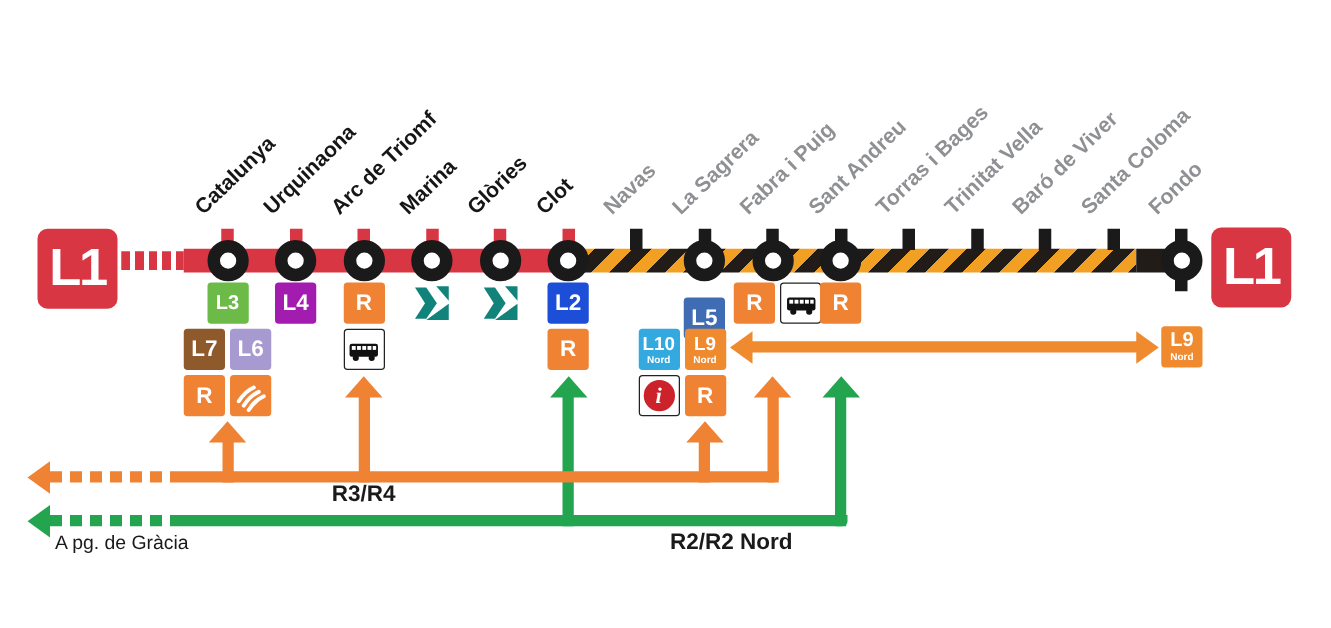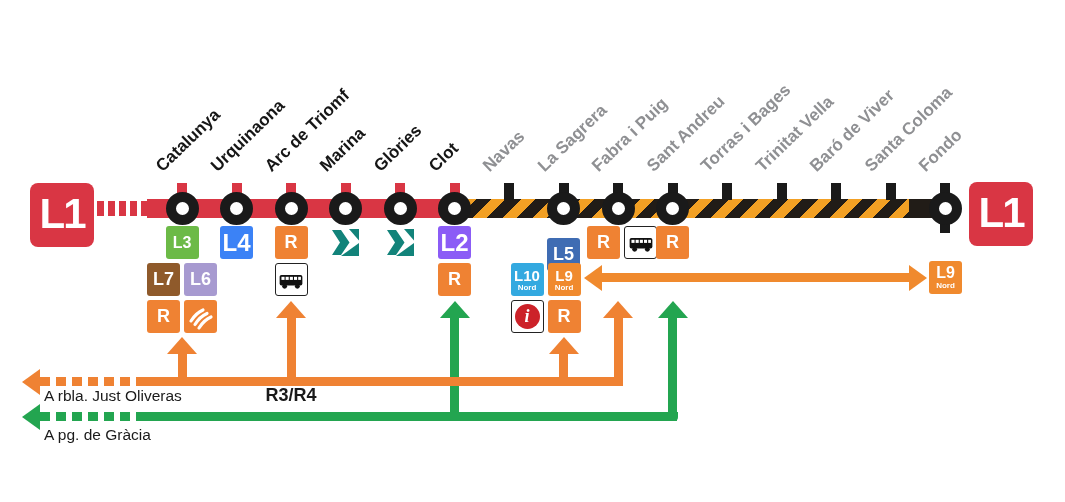--- a/index.html
+++ b/index.html
@@ -55,21 +55,21 @@
       <div class="badge" style="left: 184px; top: 300px; background: rgb(239, 130, 51); z-index: 40;">
         <svg width="33" height="33" viewBox="0 0 33 33">
                <path d="M7 21 Q12 13 19 10" stroke="#fff" stroke-width="3.2" fill="none" stroke-linecap="round"></path>
                <path d="M11 24.5 Q16 16.5 23 13.5" stroke="#fff" stroke-width="3.2" fill="none" stroke-linecap="round"></path>
                <path d="M15 28 Q20 20 27 17" stroke="#fff" stroke-width="3.2" fill="none" stroke-linecap="round"></path>
         </svg>
       </div>
       <div class="tick" style="left: 231.5px; top: 183px; width: 10px; height: 17px; z-index: 6; background: rgb(217, 54, 68);"></div>
       <div class="ring" style="left: 220px; top: 191.5px; z-index: 8;"></div>
       <div class="stlabel" style="left: 220.5px; top: 156px; color: rgb(22, 22, 22); z-index: 4;">Urquinaona</div>
-      <div class="badge" style="left: 220px; top: 226px; background: #3b82f6; font-size: 24px; z-index: 40;">L4</div>
+      <div class="badge" style="left: 220px; top: 226px; background: #a21caf; font-size: 18px; z-index: 40;">L4</div>
       <div class="tick" style="left: 286px; top: 183px; width: 10px; height: 17px; z-index: 6; background: rgb(217, 54, 68);"></div>
       <div class="ring" style="left: 274.5px; top: 191.5px; z-index: 8;"></div>
       <div class="stlabel" style="left: 275px; top: 156px; color: rgb(22, 22, 22); z-index: 4;">Arc de Triomf</div>
       <div class="badge" style="left: 274.5px; top: 226px; background: rgb(239, 130, 51); font-size: 18px; z-index: 40;">R</div>
       <div class="badge bordered" style="left: 274.5px; top: 263px; z-index: 40;">
         <svg width="30" height="30" viewBox="0 0 33 33">
                <rect x="4" y="11" width="25" height="11.5" rx="2" fill="#111"></rect>
                <rect x="6" y="13" width="3.4" height="3.4" fill="#fff"></rect>
           <rect x="10.6" y="13" width="3.4" height="3.4" fill="#fff"></rect>
                <rect x="15.2" y="13" width="3.4" height="3.4" fill="#fff"></rect>
@@ -95,21 +95,21 @@
       <div class="badge" style="left: 383.5px; top: 226px; background: rgb(255, 255, 255); z-index: 40;">
         <svg width="33" height="33" viewBox="0 0 33 33">
                <polygon points="3,4 12,4 20.5,16.5 12,29 3,29 11,16.5" fill="#12837a"></polygon>
                <polygon points="20,3 30,3 30,14.5" fill="#12837a"></polygon>
                <polygon points="12,30 30,30 30,17" fill="#12837a"></polygon>
         </svg>
       </div>
       <div class="tick" style="left: 449.5px; top: 183px; width: 10px; height: 17px; z-index: 6; background: rgb(217, 54, 68);"></div>
       <div class="ring" style="left: 438px; top: 191.5px; z-index: 8;"></div>
       <div class="stlabel" style="left: 438.5px; top: 156px; color: rgb(22, 22, 22); z-index: 4;">Clot</div>
-      <div class="badge" style="left: 438px; top: 226px; background: #8b5cf6; font-size: 24px; z-index: 40;">L2</div>
+      <div class="badge" style="left: 438px; top: 226px; background: #1d4ed8; font-size: 18px; z-index: 40;">L2</div>
       <div class="badge" style="left: 438px; top: 263px; background: rgb(239, 130, 51); font-size: 18px; z-index: 40;">R</div>
       <div class="tick" style="left: 504px; top: 183px; width: 10px; height: 17px; z-index: 6; background: rgb(26, 26, 26);"></div>
       <div class="stlabel" style="left: 493px; top: 156px; color: rgb(143, 144, 147); z-index: 4;">Navas</div>
       <div class="tick" style="left: 558.5px; top: 183px; width: 10px; height: 17px; z-index: 6; background: rgb(26, 26, 26);"></div>
       <div class="ring" style="left: 547px; top: 191.5px; z-index: 8;"></div>
       <div class="stlabel" style="left: 547.5px; top: 156px; color: rgb(143, 144, 147); z-index: 4;">La Sagrera</div>
       <div class="badge" style="left: 547px; top: 238px; background: rgb(63, 108, 179); font-size: 18px; z-index: 40;">L5</div>
       <div class="badge nb" style="left: 510.5px; top: 263px; background: rgb(51, 169, 224); z-index: 40;">
         <div class="nb-label">L10</div>
         <div class="nb-sub">Nord</div>
@@ -170,21 +170,21 @@
       <div class="ah" style="left: 603px; top: 301px; border-left: 15px solid transparent; border-right: 15px solid transparent; border-bottom: 17px solid rgb(239, 130, 51); z-index: 30;"></div>
       <div class="ah" style="left: 22px; top: 403.5px; border-top: 13px solid transparent; border-bottom: 13px solid transparent; border-right: 18px solid rgb(35, 165, 80); z-index: 20;"></div>
       <div class="shaft" style="left: 40px; top: 412px; width: 100px; height: 9px; z-index: 20; background: repeating-linear-gradient(90deg, rgb(35, 165, 80) 0px, rgb(35, 165, 80) 10px, transparent 10px, transparent 16px);"></div>
       <div class="shaft" style="left: 140px; top: 412px; width: 537.5px; height: 9px; background: rgb(35, 165, 80); z-index: 20; border-bottom-right-radius: 4px;"></div>
       <div class="shaft" style="left: 450px; top: 316px; width: 9px; height: 105px; background: rgb(35, 165, 80); z-index: 20;"></div>
       <div class="ah" style="left: 439.5px; top: 301px; border-left: 15px solid transparent; border-right: 15px solid transparent; border-bottom: 17px solid rgb(35, 165, 80); z-index: 20;"></div>
       <div class="shaft" style="left: 668px; top: 316px; width: 9px; height: 105px; background: rgb(35, 165, 80); z-index: 20;"></div>
       <div class="ah" style="left: 657.5px; top: 301px; border-left: 15px solid transparent; border-right: 15px solid transparent; border-bottom: 17px solid rgb(35, 165, 80); z-index: 20;"></div>
     </div>
 
-  <div class="conn-note" style="left:44px;top:387px;">A rbla. Just Oliveras</div>
   <div class="conn-label" style="left:241px;top:385px;width:100px;">R3/R4</div>
   <div class="conn-note" style="left:44px;top:426px;">A pg. de Gràcia</div>
+  <div class="conn-label" style="left:530px;top:423px;width:110px;">R2/R2 Nord</div>
 
   <div class="nord-badge" style="left:929px;top:261px;">
     <div class="nb-label">L9</div>
     <div class="nb-sub">Nord</div>
   </div>
 </div>
 
 </body></html>

